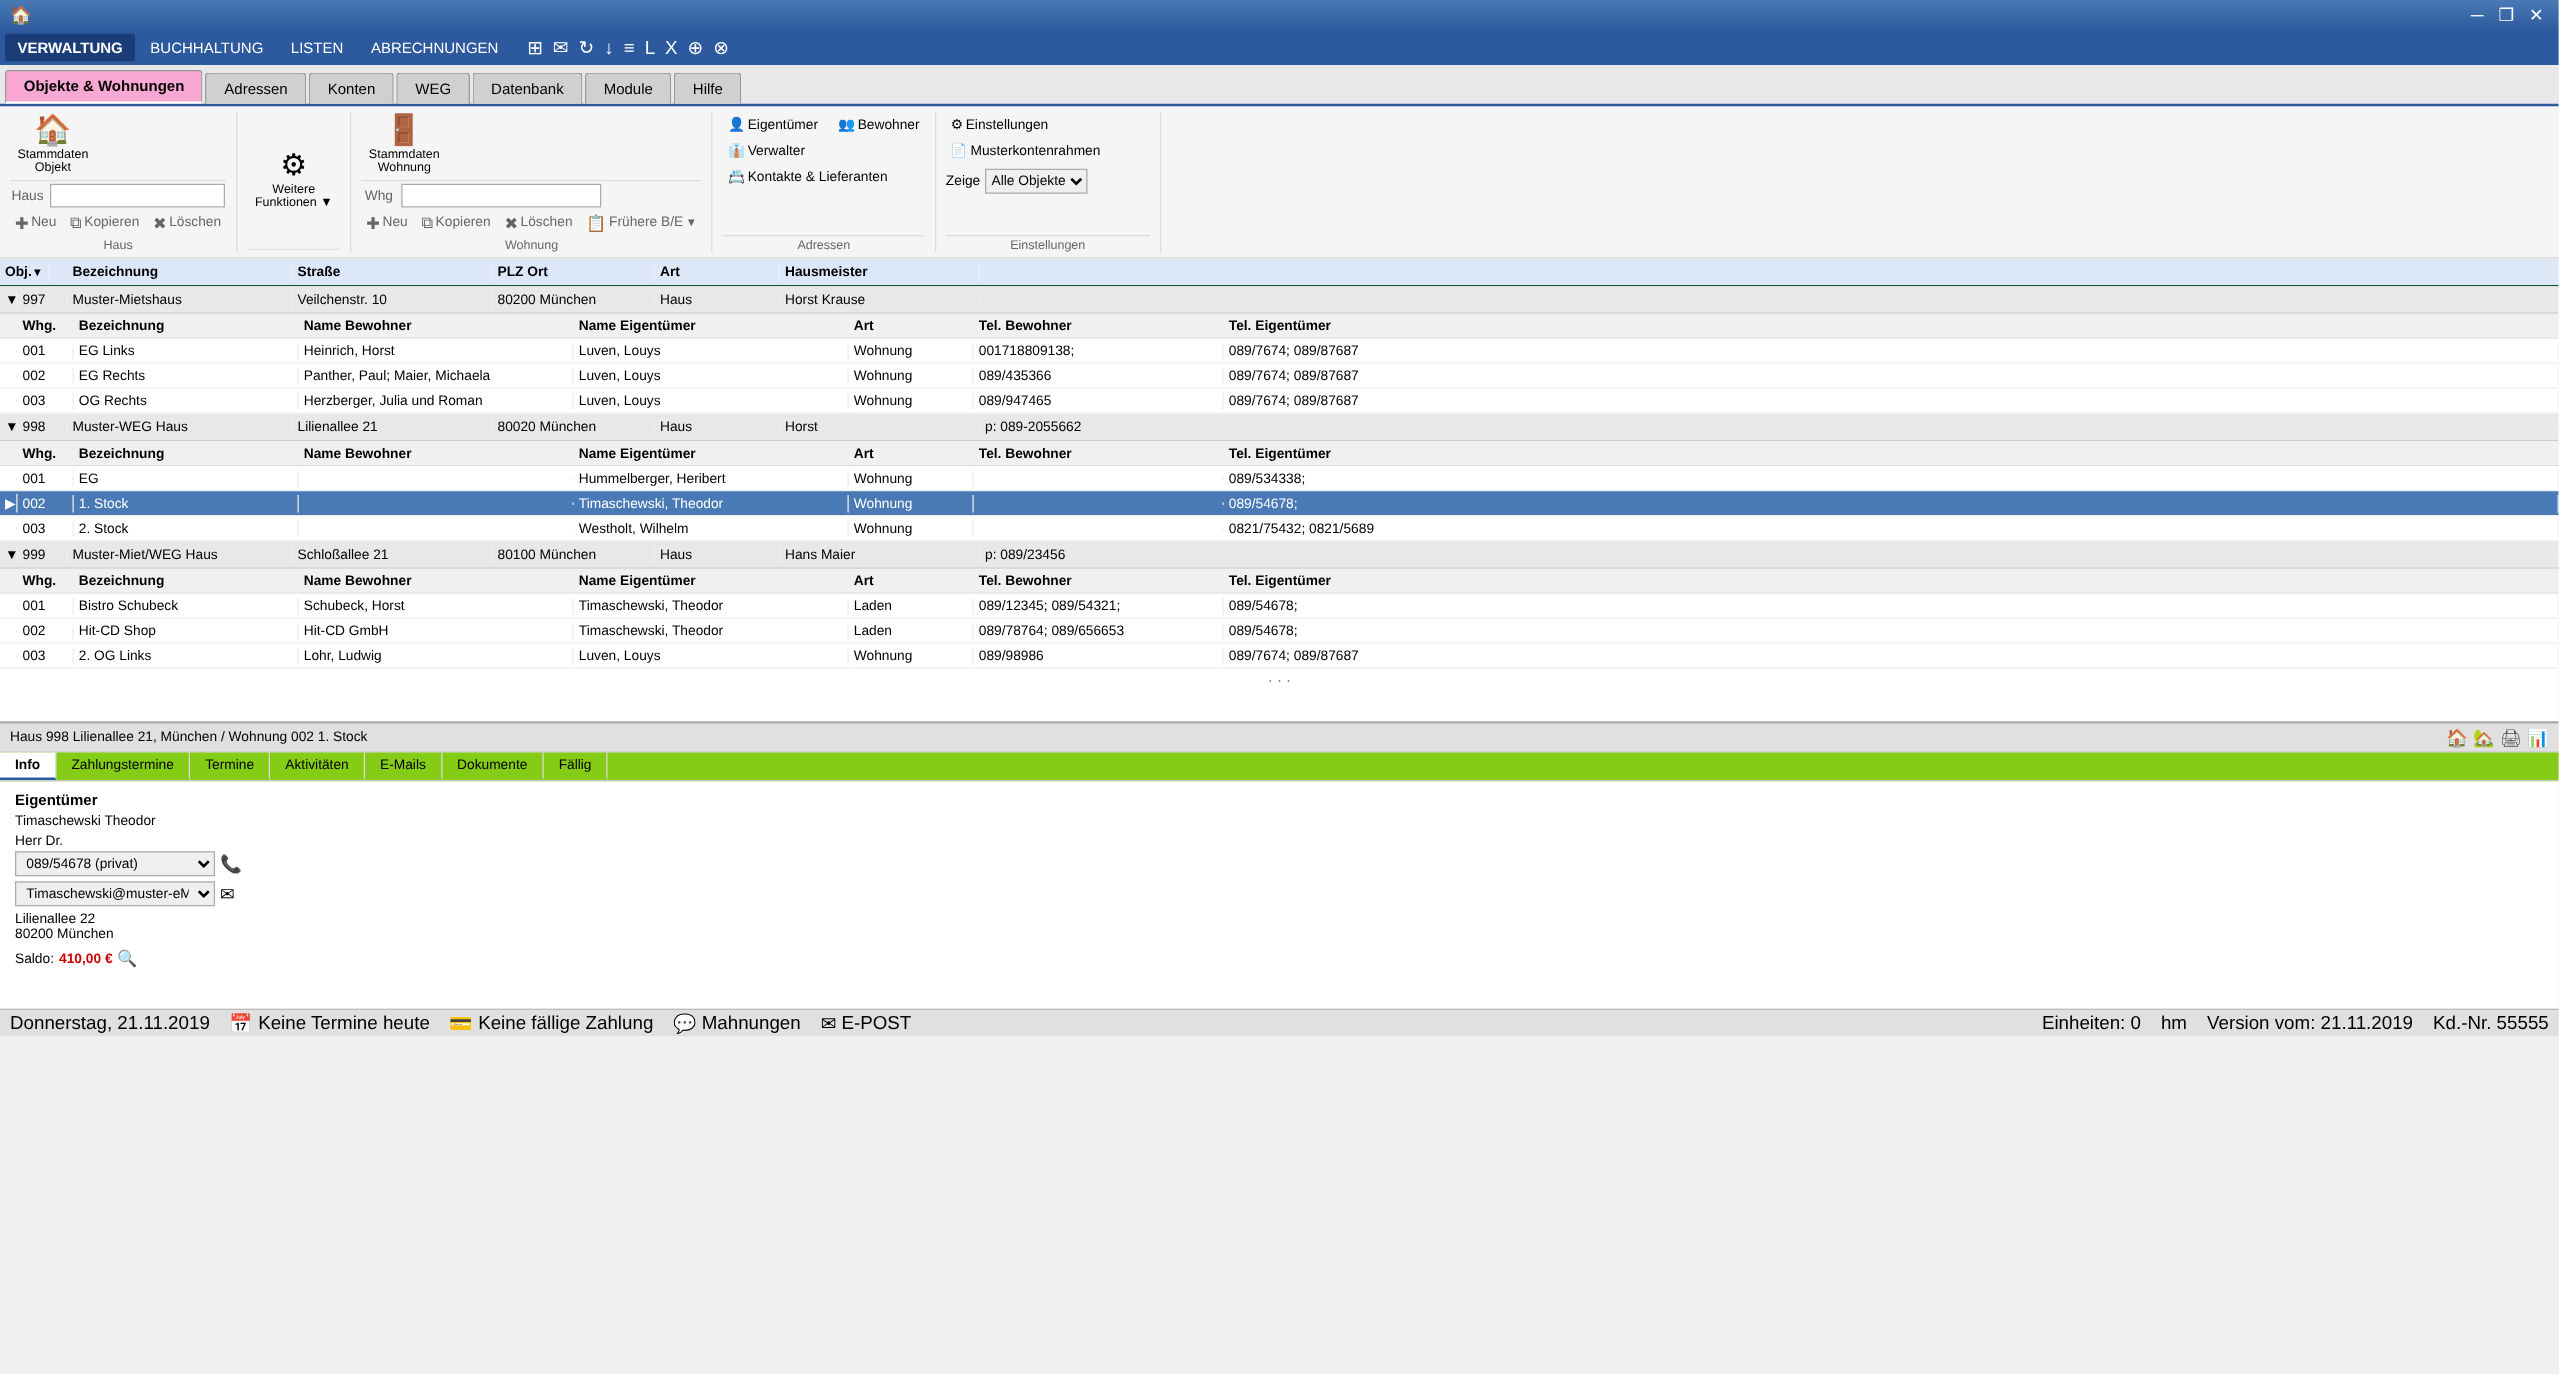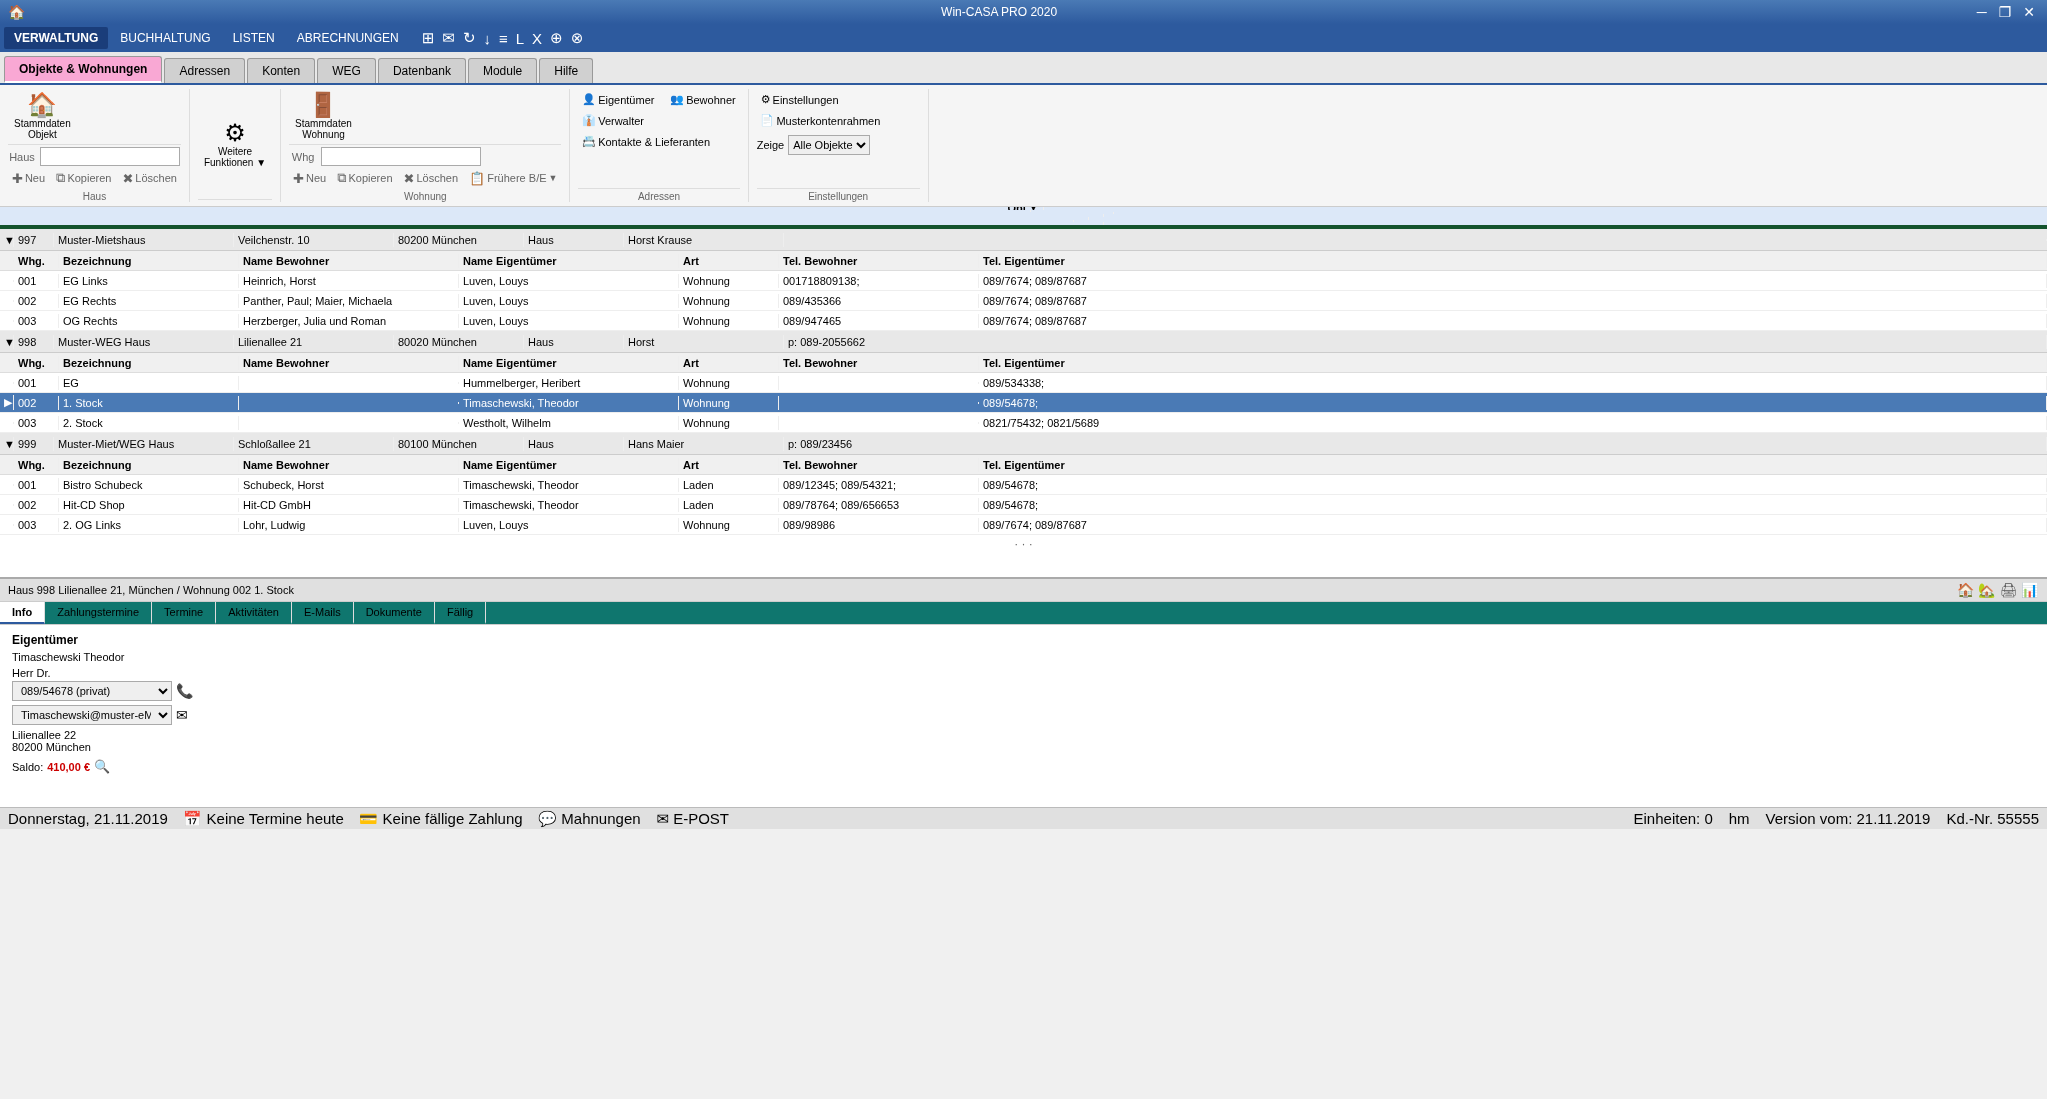--- a/index.html
+++ b/index.html
@@ -61,24 +61,23 @@
     .main-tab.active {
       background: #f9a8d4;
       border-bottom: 2px solid white;
       font-weight: bold;
     }
 
     
     .col-header-row {
       display: flex;
       background: #dce8f8;
-      border-bottom: 4px solid #14532d;
+      border-bottom: 1px solid #14532d;
       font-weight: bold;
       font-size: 11px;
-      flex-direction: column;
     }
 
     
     #main-table {
       flex: 1;
       overflow-y: auto;
       background: white;
     }
 
     .obj-row {
@@ -149,21 +148,21 @@
       padding: 3px 8px;
       font-size: 11px;
       border-bottom: 1px solid #ccc;
       display: flex;
       align-items: center;
       justify-content: space-between;
     }
 
     #info-tabs {
       display: flex;
-      background: #0f766e;
+      background: #84cc16;
       border-bottom: 1px solid #ccc;
     }
     .info-tab {
       padding: 4px 12px;
       cursor: pointer;
       font-size: 11px;
       border-right: 1px solid #ddd;
       border-bottom: 2px solid transparent;
     }
     .info-tab.active {
@@ -309,21 +308,20 @@
       font-size: 14px;
       cursor: pointer;
       color: #555;
     }
   </style>
 </head>
 <body>
 
 <div id="title-bar">
   <span style="font-size:14px;">🏠</span>
-  <span class="title">Win-CASA PRO 2020</span>
   <div class="window-controls">
     <span>─</span>
     <span>❐</span>
     <span>✕</span>
   </div>
 </div>
 
 <div id="menu-bar">
   <span class="menu-item active">VERWALTUNG</span>
   <span class="menu-item">BUCHHALTUNG</span>

